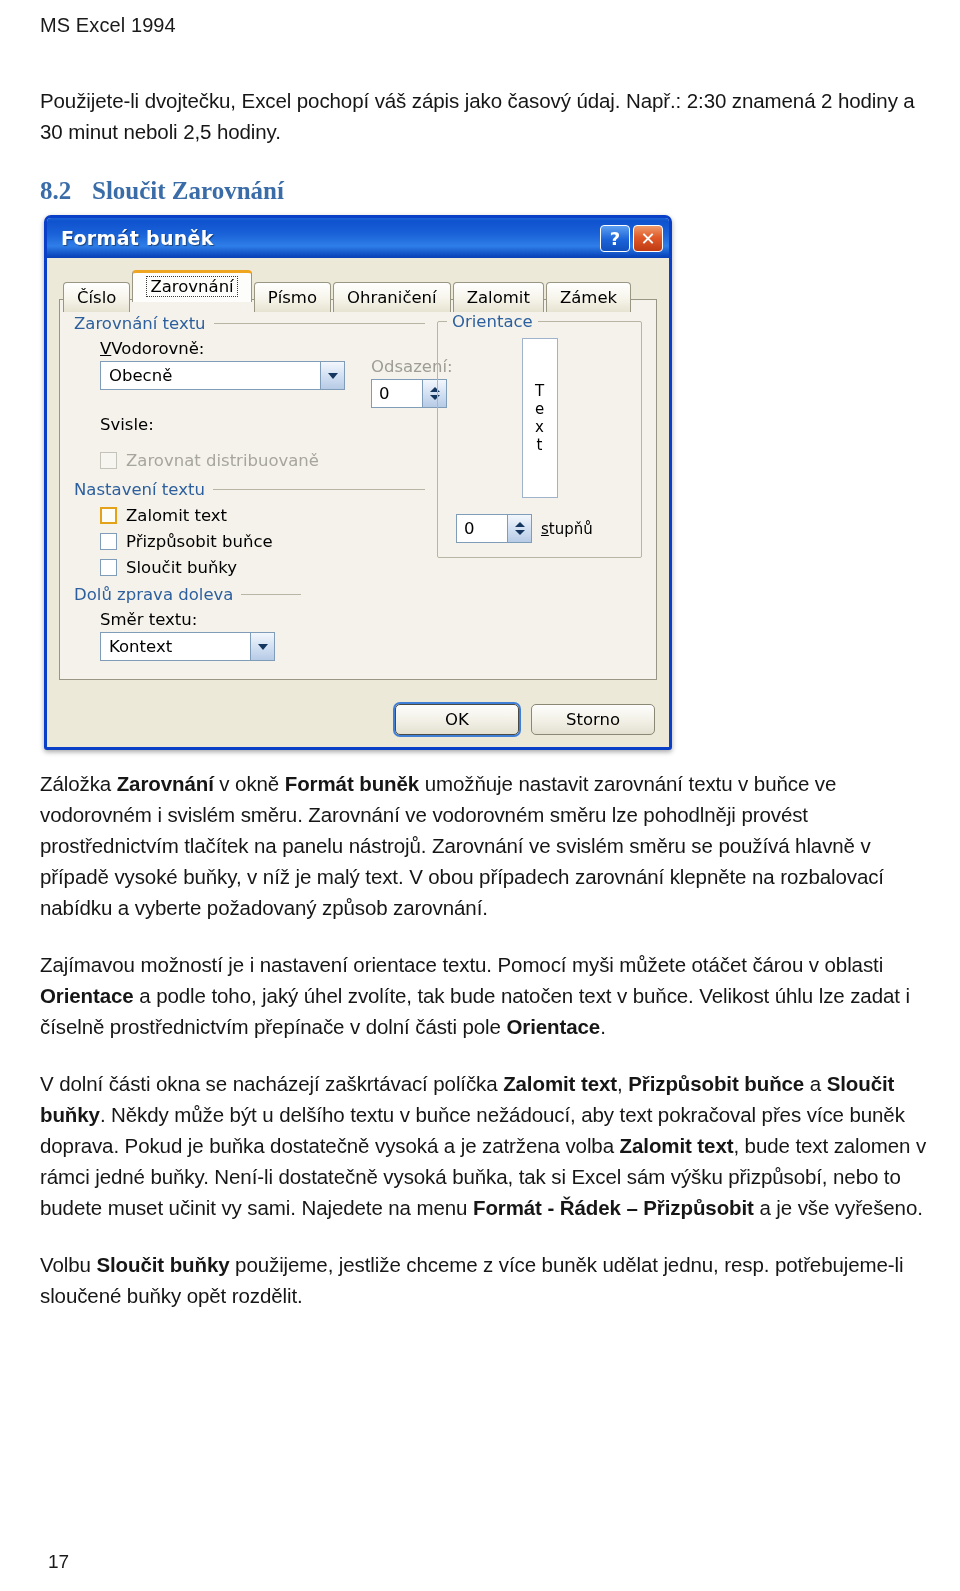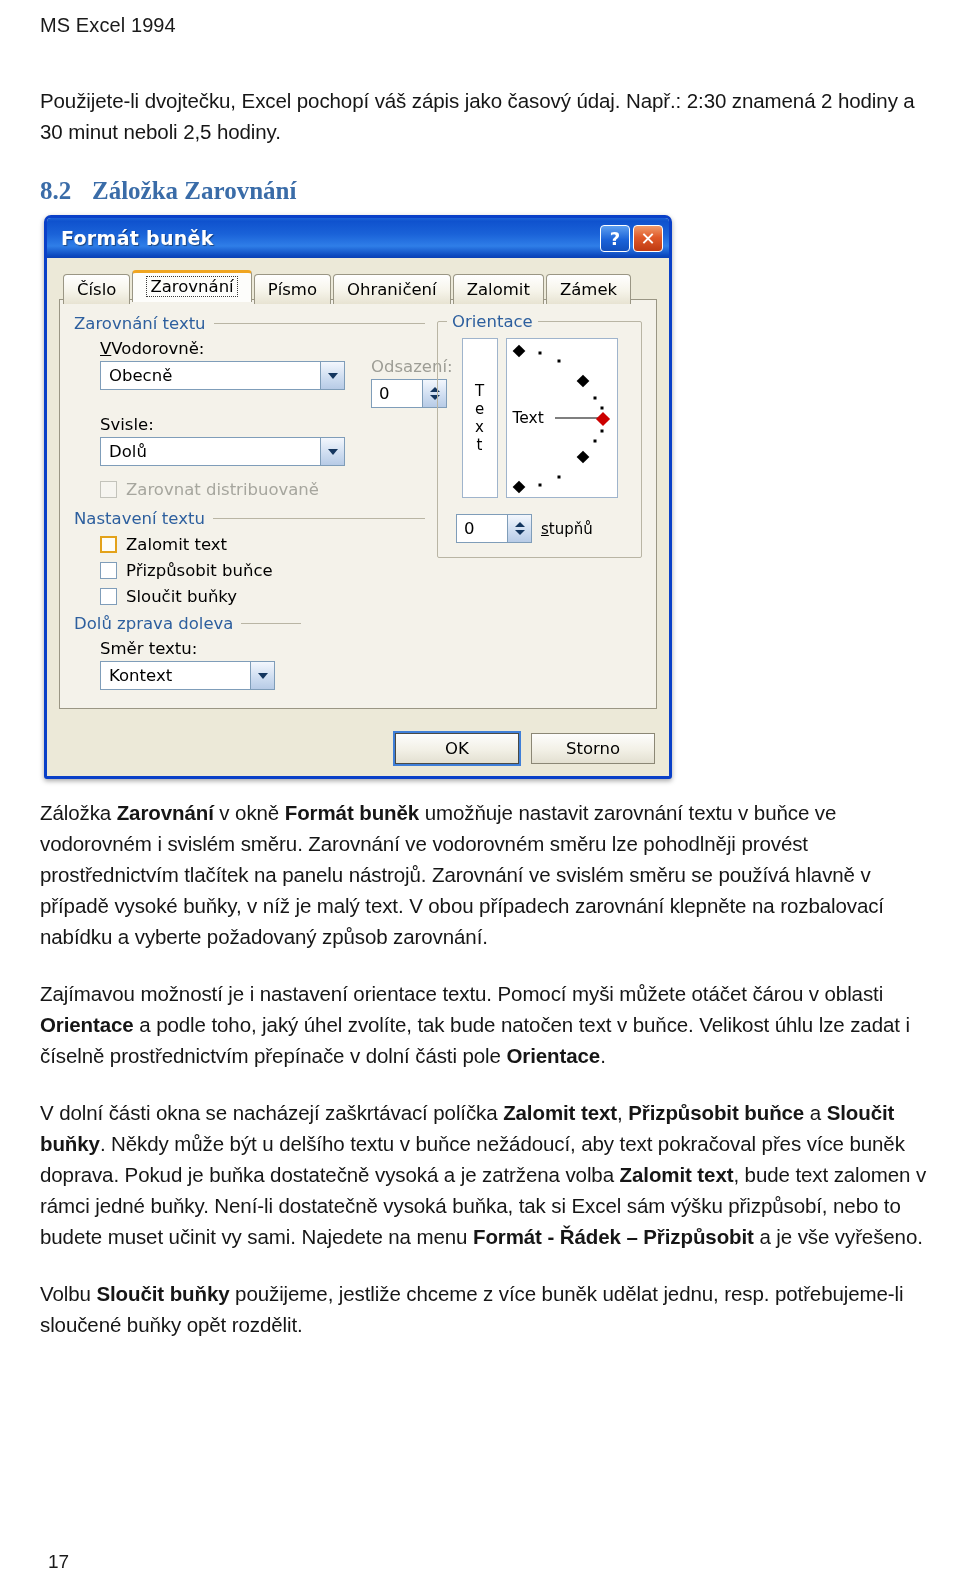--- a/index.html
+++ b/index.html
@@ -103,21 +103,21 @@
   .tab{
     background:linear-gradient(180deg,#ffffff 0%,#f6f4ea 55%,#e7e3d2 100%);
     border:1px solid #9a9684;
     border-bottom:none;
     border-radius:4px 4px 0 0;
     padding:5px 13px 5px 13px;
     font-size:16.5px;
     color:#000;
     margin-right:2px;
     position:relative;
-    top:4px;
+    top:12px;
     cursor:pointer;
     font-family:"DejaVu Sans", sans-serif;
     white-space:nowrap;
   }
   .tab.active{
     background:#fdfdfb;
     border-top:3px solid #f0a520;
     padding-top:3px;
     top:2px;
     z-index:4;
@@ -257,21 +257,21 @@
   .deg-row{display:flex;align-items:center;gap:9px;margin-top:16px;padding-left:6px;}
   .deg-lbl{font-size:15px;font-family:"DejaVu Sans", sans-serif;}
   .deg-lbl .u{text-decoration:underline;}
 
   
   .dlg-footer{display:flex;justify-content:flex-end;gap:12px;padding:12px 14px 12px 0;}
   .btn{
     width:124px;height:31px;
     background:linear-gradient(180deg,#fdfdfc,#f2f0e6 55%,#e3e0d1);
     border:1px solid #8b8775;
-    border-radius:0;
+    border-radius:5px;
     font-size:16.5px;
     font-family:"DejaVu Sans", sans-serif;
     display:flex;align-items:center;justify-content:center;
     cursor:pointer;color:#000;
     box-sizing:border-box;
   }
   .btn.default{box-shadow:0 0 0 2px #3f7fd8;border-color:#4a4a44;}
 
   
   .pageno{
@@ -284,21 +284,21 @@
 <body>
 
 <div class="page">
 
   <div class="doc-header">MS Excel 1994</div>
 
   <p class="para">Použijete-li dvojtečku, Excel pochopí váš zápis jako časový údaj. Např.: 2:30 znamená 2 hodiny a 30 minut neboli 2,5 hodiny.</p>
 
   <div class="h2">
     <span class="num">8.2</span>
-    <span class="txt">Záložka Zarovnání</span>
+    <span class="txt">Sloučit Zarovnání</span>
   </div>
 
   <div class="dlg-wrap">
     <div class="dialog">
 
       <div class="titlebar">
         <div class="title">Formát buněk</div>
         <div class="tbtns">
           <div class="tbtn help">?</div>
           <div class="tbtn close">✕</div>
@@ -332,26 +332,20 @@
                   <div class="combo">
                     <span class="val">Obecně</span>
                     <span class="arrowbox">
                         <span class="chev"></span>
                       </span>
                   </div>
                 </div>
 
                 <div class="field" style="margin-top:25px;">
                   <div class="flabel"><span>Svisle:</span></div>
-                  <div class="combo">
-                    <span class="val">Dolů</span>
-                    <span class="arrowbox">
-                        <span class="chev"></span>
-                      </span>
-                  </div>
                 </div>
               </div>
 
               <div class="spin-group">
                 <div class="spin-label">Odsazení:</div>
                 <div class="spinner">
                   <span class="sval">0</span>
                   <span class="spinbtns">
                     <span class="sp-up"></span>
                       <span class="sp-dn"></span>
@@ -404,39 +398,20 @@
               <span class="orient-cap">Orientace</span>
 
               <div class="orient-row">
                 <div class="vert-text">
                   <span>T</span>
                   <span>e</span>
                   <span>x</span>
                   <span>t</span>
                 </div>
 
-                <div class="dial">
-                  <span class="dtext">Text</span>
-                  <span class="needle"></span>
-
-                  <span class="dia" style="left:12px;top:12px;"></span>
-                  <span class="dia" style="left:76px;top:42px;"></span>
-                  <span class="dia red" style="left:96px;top:80px;"></span>
-                  <span class="dia" style="left:76px;top:118px;"></span>
-                  <span class="dia" style="left:12px;top:148px;"></span>
-
-                  <span class="dot" style="left:33px;top:14px;"></span>
-                  <span class="dot" style="left:52px;top:22px;"></span>
-                  <span class="dot" style="left:88px;top:59px;"></span>
-                  <span class="dot" style="left:95px;top:69px;"></span>
-                  <span class="dot" style="left:95px;top:92px;"></span>
-                  <span class="dot" style="left:88px;top:102px;"></span>
-                  <span class="dot" style="left:52px;top:138px;"></span>
-                  <span class="dot" style="left:33px;top:146px;"></span>
-                </div>
               </div>
 
               <div class="deg-row">
                 <div class="spinner">
                   <span class="sval">0</span>
                   <span class="spinbtns">
                     <span class="sp-up"></span>
                       <span class="sp-dn"></span>
                   </span>
                 </div>

